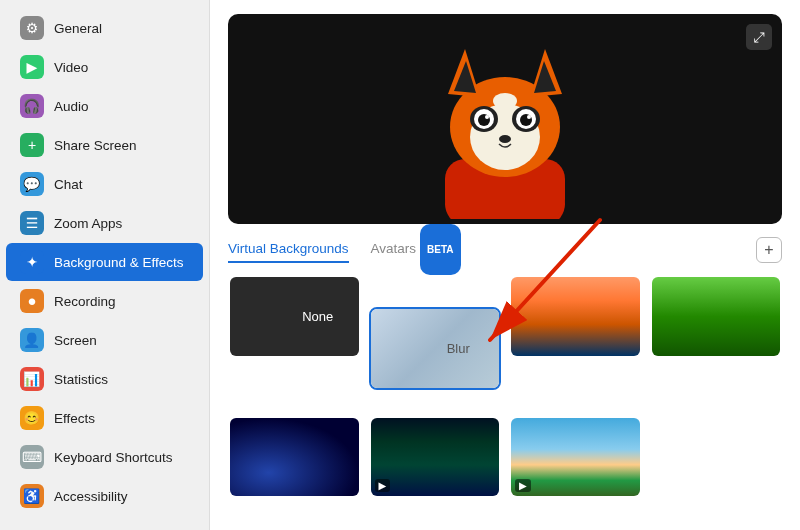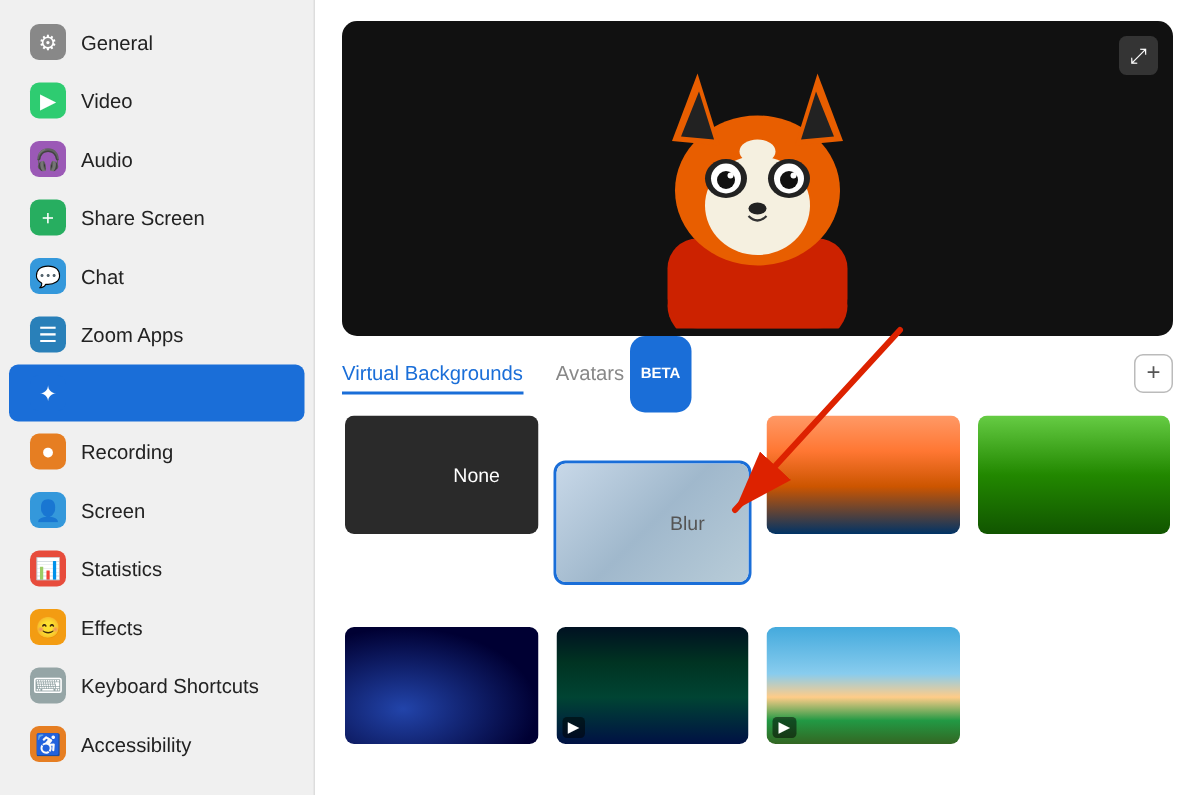--- a/index.html
+++ b/index.html
@@ -103,21 +103,21 @@
       width: 100%;
       height: 100%;
       display: flex;
       align-items: center;
       justify-content: center;
     }
 
     
     .tabs-row {
       display: flex;
-      align-items: flex-start;
+      align-items: center;
       margin-top: 12px;
       gap: 0;
       border-bottom: none;
       flex-shrink: 0;
     }
     .tab {
       font-size: 13.5px;
       color: #888;
       cursor: pointer;
       padding: 5px 0;
@@ -240,20 +240,21 @@
     <div class="sidebar-item">
       <span class="sidebar-icon icon-chat">💬</span>
       <span>Chat</span>
     </div>
     <div class="sidebar-item">
       <span class="sidebar-icon icon-zoom">☰</span>
       <span>Zoom Apps</span>
     </div>
     <div class="sidebar-item active">
       <span class="sidebar-icon icon-bg">✦</span>
+      <span>Background &amp; Effects</span>
     </div>
     <div class="sidebar-item">
       <span class="sidebar-icon icon-recording">⏺</span>
       <span>Recording</span>
     </div>
     <div class="sidebar-item">
       <span class="sidebar-icon icon-profile">👤</span>
       <span>Screen</span>
     </div>
     <div class="sidebar-item">

